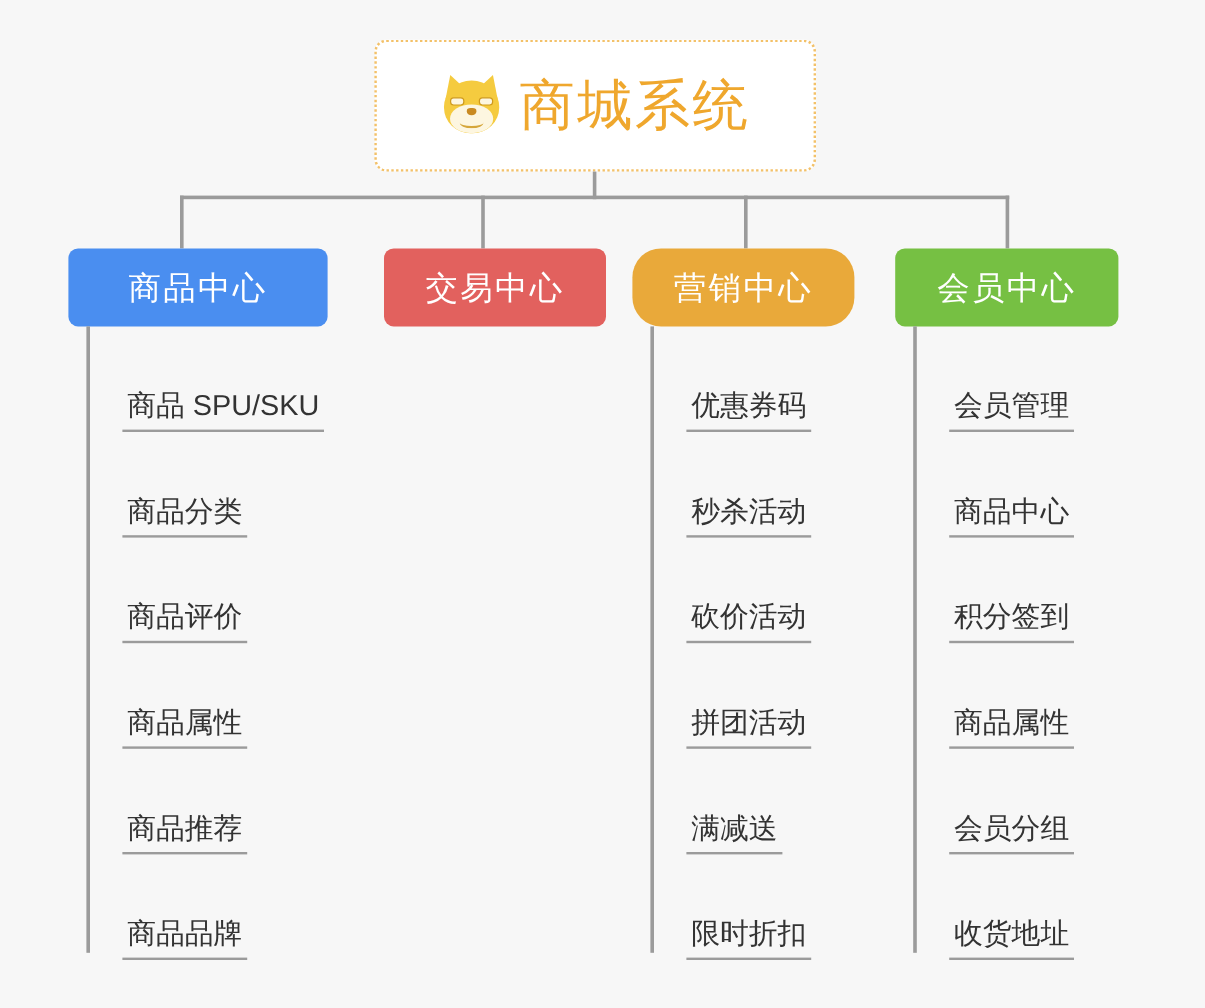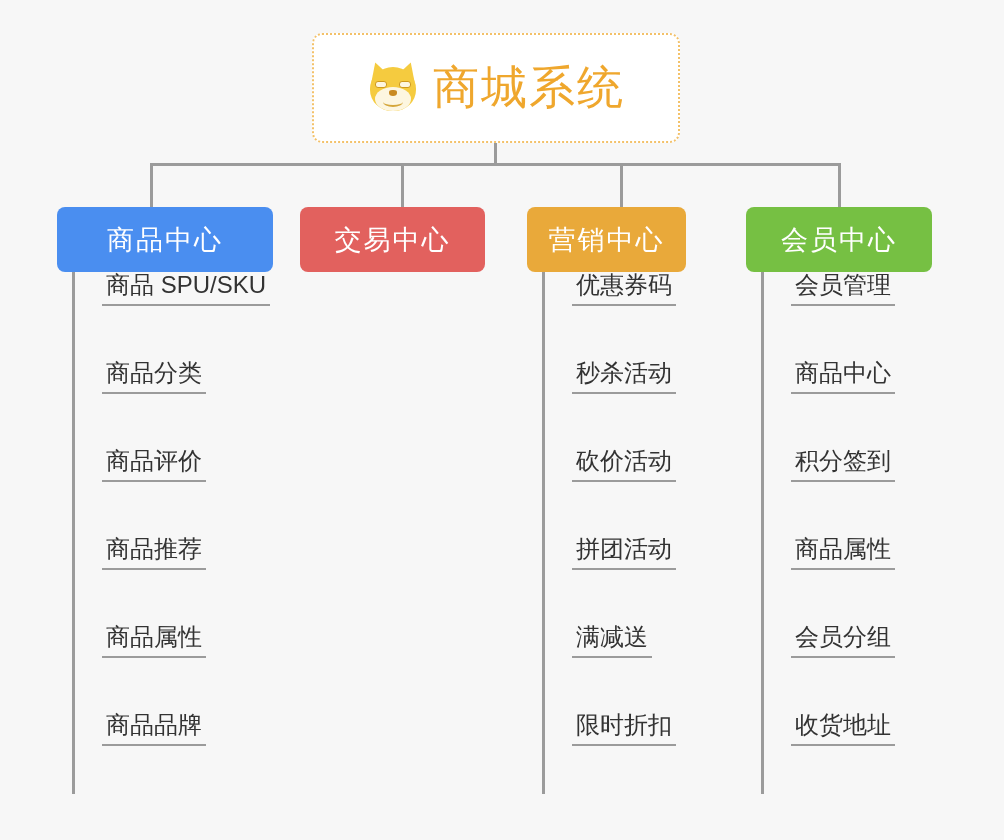--- a/index.html
+++ b/index.html
@@ -53,21 +53,21 @@
   .branch-head{
     height:65px;border-radius:8px;
     display:flex;align-items:center;justify-content:center;
     color:#ffffff;font-size:27px;letter-spacing:2px;white-space:nowrap;
     box-sizing:border-box;
   }
   .branch-list{position:relative;margin-top:0;}
   .spine{position:absolute;left:15px;top:0;width:3px;background:#9b9b9b;}
   .leaf{
     position:relative;height:88px;box-sizing:border-box;
-    display:flex;align-items:flex-start;
+    display:flex;align-items:flex-end;
   }
   .leaf-label{
     display:inline-block;
     margin-left:45px;
     padding:0 4px 6px 4px;
     font-size:24px;color:#333333;white-space:nowrap;
     border-bottom:2px solid #9b9b9b;
     line-height:1.1;
   }
 </style>
@@ -108,39 +108,39 @@
       <div class="leaf">
           <span class="leaf-label">商品 SPU/SKU</span>
         </div>
       <div class="leaf">
           <span class="leaf-label">商品分类</span>
         </div>
       <div class="leaf">
           <span class="leaf-label">商品评价</span>
         </div>
       <div class="leaf">
-          <span class="leaf-label">商品推荐</span>
+          <span class="leaf-label">商品属性</span>
         </div>
       <div class="leaf">
-          <span class="leaf-label">商品属性</span>
+          <span class="leaf-label">商品推荐</span>
         </div>
       <div class="leaf">
           <span class="leaf-label">商品品牌</span>
         </div>
     </div>
   </div>
 
-  <div class="branch" id="branch-1" style="left: 300px; width: 185px;">
+  <div class="branch" id="branch-1" style="left: 320px; width: 185px;">
     <div class="branch-head" style="background: rgb(226, 97, 94); width: 185px;">
       <span>交易中心</span>
     </div>
   </div>
 
   <div class="branch" id="branch-2" style="left: 527px; width: 185px;">
-    <div class="branch-head" style="background: rgb(233, 169, 58); width: 159px;">
+    <div class="branch-head" style="background: rgb(233, 169, 58); width: 185px; border-radius: 24px;">
       <span>营销中心</span>
     </div>
     <div class="branch-list">
       <div class="spine" style="height: 522px; background: rgb(155, 155, 155);"></div>
       <div class="leaf">
           <span class="leaf-label">优惠券码</span>
         </div>
       <div class="leaf">
           <span class="leaf-label">秒杀活动</span>
         </div>

